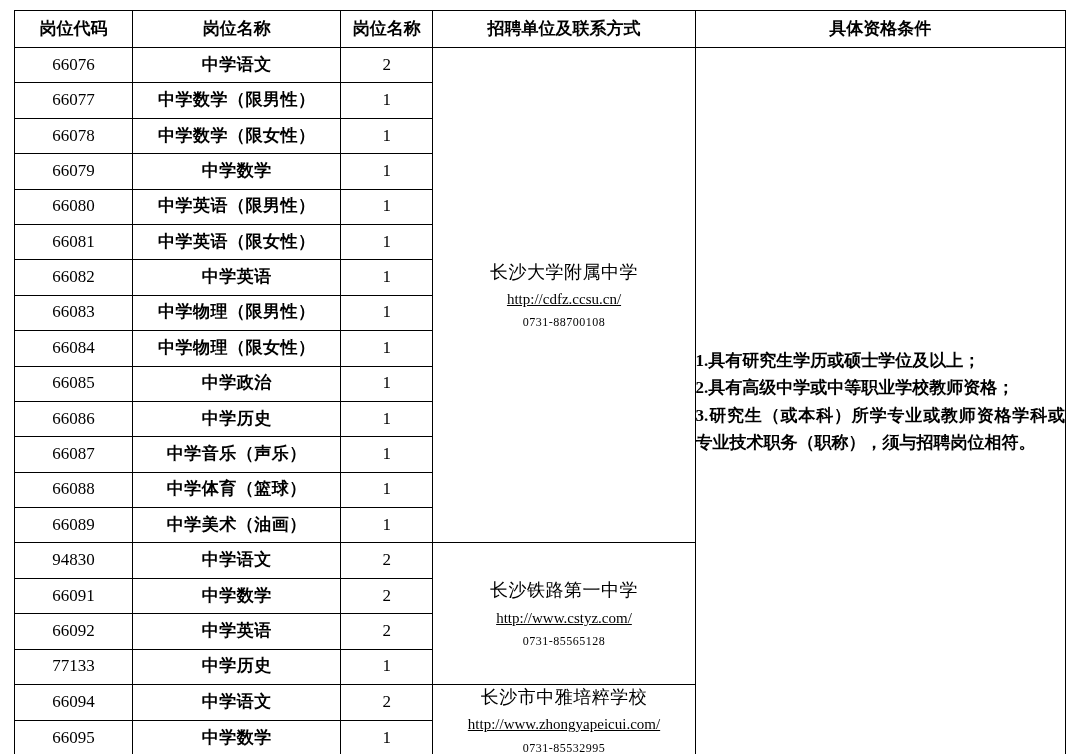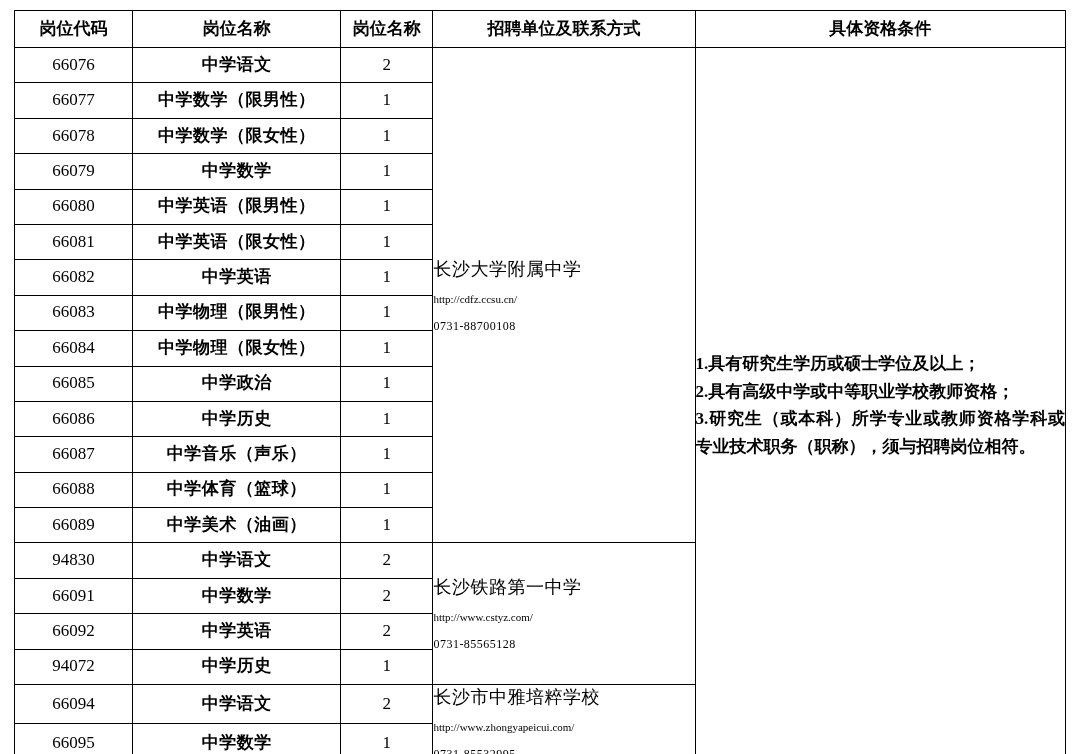--- a/index.html
+++ b/index.html
@@ -50,31 +50,32 @@
   .col-unit { width: 262px; }
   .col-cond { width: 370px; }
 
   .unit-cell {
     vertical-align: middle;
     padding: 4px 6px;
   }
   .unit-inner {
     display: flex;
     flex-direction: column;
-    align-items: flex-start;
+    align-items: center;
     justify-content: center;
-    gap: 11px;
+    gap: 5px;
   }
   .unit-name {
     font-size: 18px;
     letter-spacing: 0.5px;
   }
   .unit-url {
-    font-size: 11px;
+    font-size: 15px;
     font-family: "Liberation Serif", "DejaVu Serif", serif;
+    text-decoration: underline;
   }
   .unit-tel {
     font-size: 12px;
     letter-spacing: 0.5px;
   }
   .cond-cell {
     text-align: left;
     vertical-align: middle;
     padding: 6px 12px 6px 14px;
   }
@@ -210,21 +211,21 @@
         <td class="code-cell">66091</td>
         <td class="name-cell">中学数学</td>
         <td class="num-cell">2</td>
       </tr>
       <tr>
         <td class="code-cell">66092</td>
         <td class="name-cell">中学英语</td>
         <td class="num-cell">2</td>
       </tr>
       <tr>
-        <td class="code-cell">94072</td>
+        <td class="code-cell">77133</td>
         <td class="name-cell">中学历史</td>
         <td class="num-cell">1</td>
       </tr>
 
       <tr>
         <td class="code-cell">66094</td>
         <td class="name-cell">中学语文</td>
         <td class="num-cell">2</td>
         <td class="unit-cell" rowspan="2">
           <div class="unit-inner">

